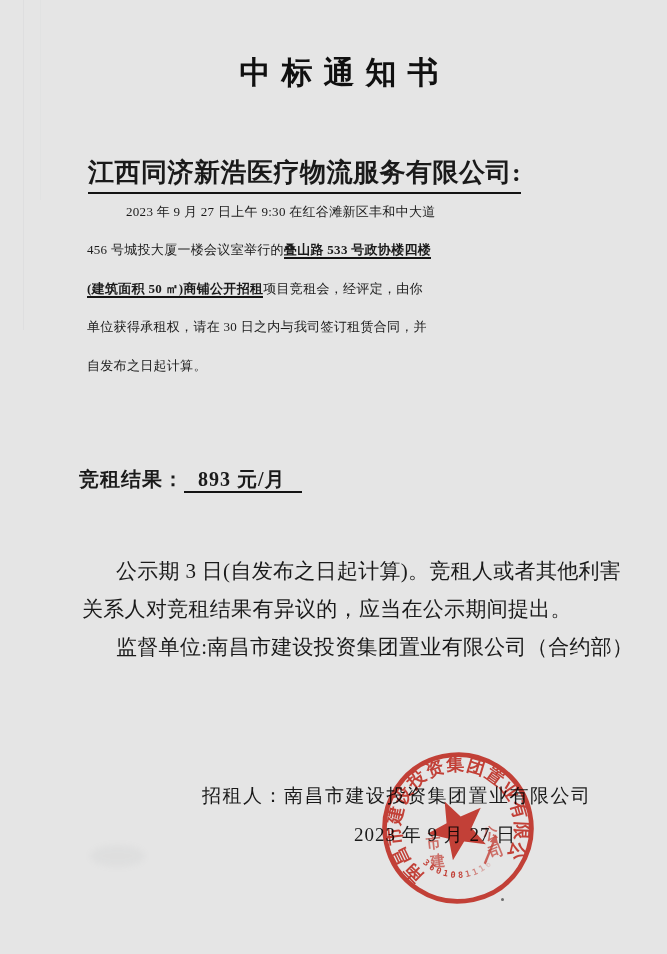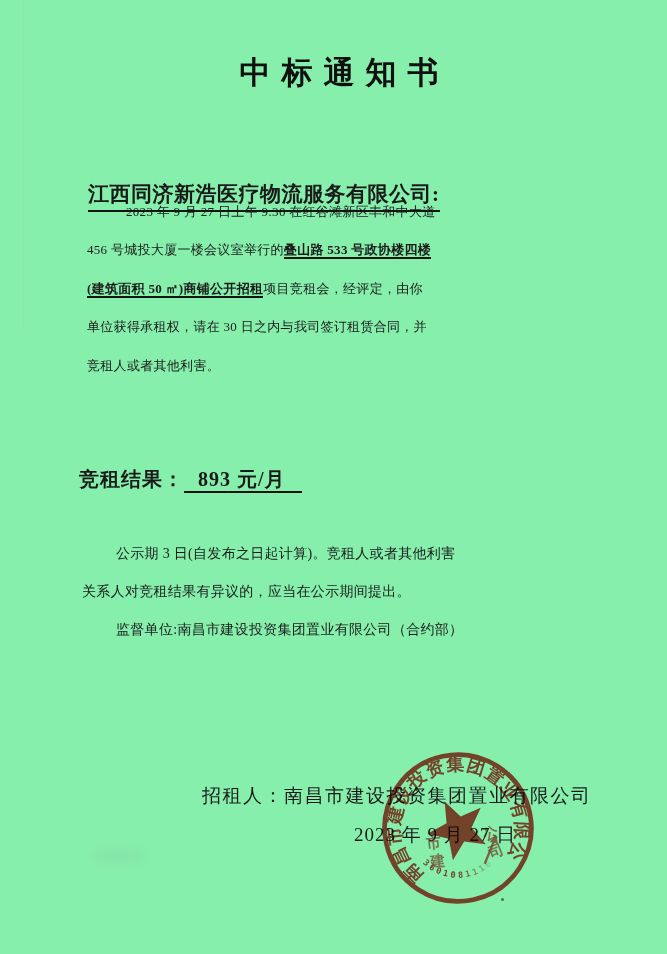--- a/index.html
+++ b/index.html
@@ -3,21 +3,21 @@
 <meta charset="utf-8">
 <style>
   * { margin:0; padding:0; box-sizing:border-box; }
   html,body { width:667px; height:954px; }
   body{
     font-family:"Liberation Serif","DejaVu Serif",serif;
     background:#ffffff;
   }
   .page{
     position:relative; width:667px; height:954px;
-    background:#86efac; overflow:hidden; color:#1a1a1a;
+    background:#e5e5e5; overflow:hidden; color:#1a1a1a;
   }
   
   .scan-line{
     position:absolute; left:23px; top:0; width:1px; height:330px;
     background:#aab0b4; opacity:.12;
   }
   .scan-line2{
     position:absolute; left:40px; top:0; width:1px; height:200px;
     background:#b5babd; opacity:.08;
   }
@@ -31,24 +31,23 @@
   }
 
   .doc-title{
     position:absolute; top:52px; left:0; width:667px;
     text-align:center; padding-left:22px;
     font-size:31px; font-weight:bold; letter-spacing:11px;
     color:#101010;
   }
   .addressee{
     position:absolute; left:88px; top:155px;
-    font-size:21px; font-weight:bold;
+    font-size:26px; font-weight:bold;
     border-bottom:2px solid #141414; padding-bottom:2px;
     letter-spacing:.5px;
-    margin-top:25px;
   }
   .para1{
     position:absolute; left:87px; top:193px; width:520px;
     font-size:13px; line-height:38.4px; letter-spacing:.3px;
     white-space:nowrap;
   }
   .para1 .line{ height:38.4px; }
   .indent{ padding-left:39px; }
   .hl{
     font-weight:bold;
@@ -57,22 +56,22 @@
   }
   .result-line{
     position:absolute; left:79px; top:466px;
     font-size:20px; font-weight:bold; letter-spacing:1px;
   }
   .result-value{
     border-bottom:2px solid #141414;
     padding:0 16px 1px 14px;
   }
   .para2{
-    position:absolute; left:82px; top:535px; width:530px;
-    font-size:14px; line-height:38px; letter-spacing:.3px;
+    position:absolute; left:82px; top:552px; width:530px;
+    font-size:21px; line-height:38px; letter-spacing:.3px;
     white-space:nowrap;
   }
   .para2 .line{ height:38px; }
   .indent2{ padding-left:34px; }
   .lessor-line{
     position:absolute; left:202px; top:783px;
     font-size:19px; letter-spacing:1.5px;
   }
   .date-line{
     position:absolute; left:354px; top:822px;
@@ -95,21 +94,21 @@
 
   <div class="doc-title">中标通知书</div>
 
   <div class="addressee">江西同济新浩医疗物流服务有限公司:</div>
 
   <div class="para1">
     <div class="line indent">2023 年 9 月 27 日上午 9:30 在红谷滩新区丰和中大道</div>
     <div class="line"><span>456 号城投大厦一楼会议室举行的</span><span class="hl">叠山路 533 号政协楼四楼</span></div>
     <div class="line"><span class="hl">(建筑面积 50 ㎡)商铺公开招租</span><span>项目竞租会，经评定，由你</span></div>
     <div class="line">单位获得承租权，请在 30 日之内与我司签订租赁合同，并</div>
-    <div class="line">竞租人或者其他利害。</div>
+    <div class="line">自发布之日起计算。</div>
   </div>
 
   <div class="result-line">
     <span>竞租结果：</span><span class="result-value">893 元/月</span>
   </div>
 
   <div class="para2">
     <div class="line indent2">公示期 3 日(自发布之日起计算)。竞租人或者其他利害</div>
     <div class="line">关系人对竞租结果有异议的，应当在公示期间提出。</div>
     <div class="line indent2">监督单位:南昌市建设投资集团置业有限公司（合约部）</div>

